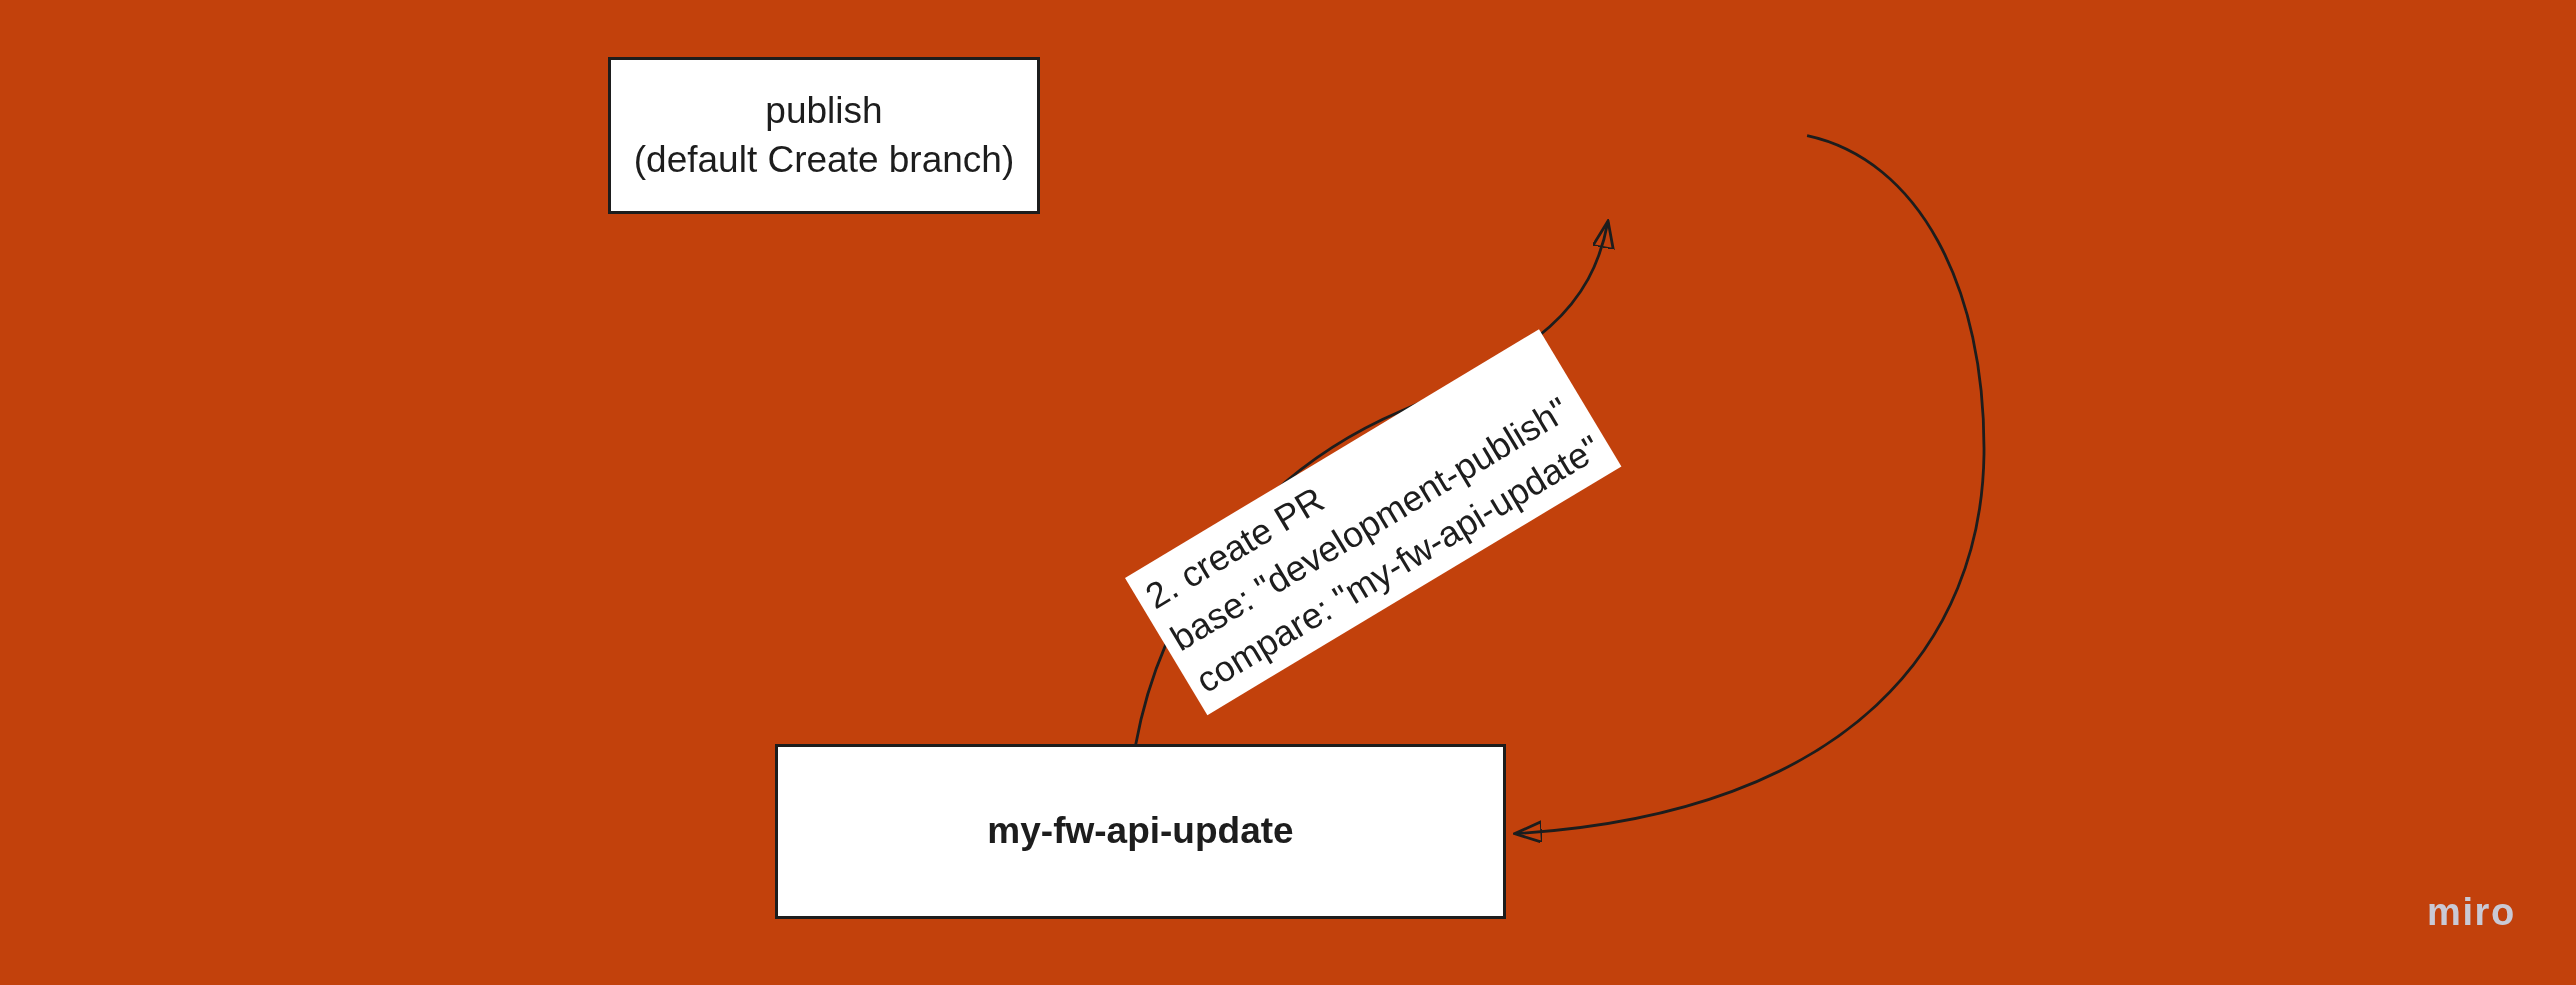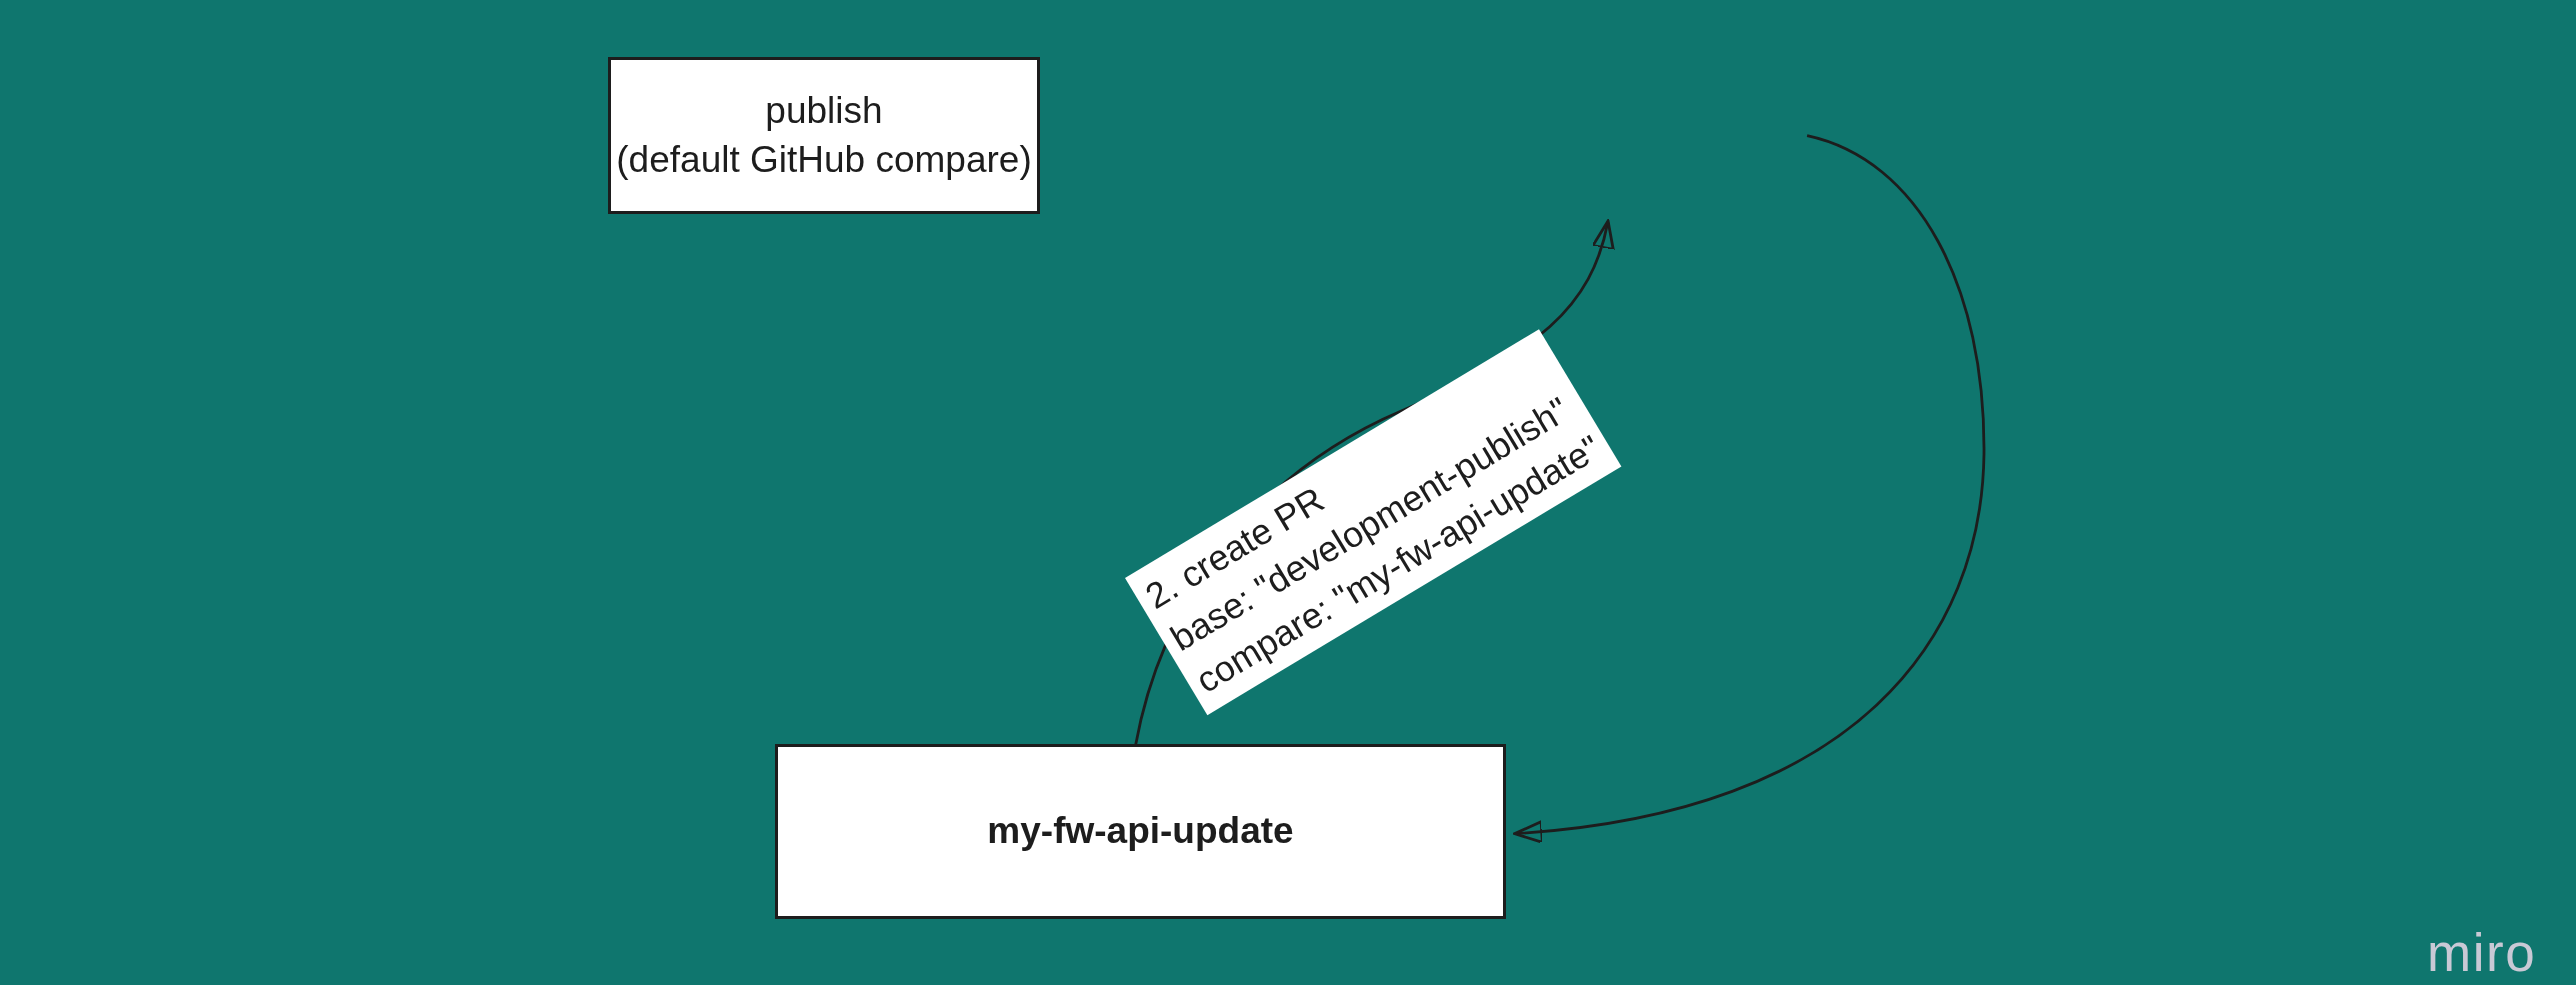--- a/index.html
+++ b/index.html
@@ -4,21 +4,21 @@
 <style>
   html, body {
     margin: 0;
     padding: 0;
     background: #ffffff;
   }
   .board {
     position: relative;
     width: 2576px;
     height: 986px;
-    background: #0f766e;
+    background: #c2410c;
     overflow: hidden;
     font-family: "Liberation Sans", "DejaVu Sans", sans-serif;
     color: #1d1d1d;
   }
   svg.connector-layer {
     position: absolute;
     left: 0;
     top: 0;
     width: 2576px;
     height: 986px;
@@ -66,23 +66,23 @@
     top: 578px;
     transform: rotate(-31deg);
     transform-origin: 0 0;
     padding: 6.4px 9.6px;
     line-height: 49px;
     text-align: left;
   }
   .watermark {
     position: absolute;
     left: 2427px;
-    top: 922px;
-    font-size: 53px;
-    font-weight: 400;
+    top: 891px;
+    font-size: 38px;
+    font-weight: 700;
     letter-spacing: 1.6px;
     color: #c9c9d5;
     z-index: 4;
     user-select: none;
   }
 </style>
 </head>
 <body>
 
 <div class="board">
@@ -92,21 +92,21 @@
       <marker id="arrowhead" markerUnits="userSpaceOnUse" markerWidth="36" markerHeight="28" refX="33" refY="13" orient="auto">
         <path d="M0,0 L34,13 L0,26 Z" fill="#1d1d1d" stroke="none"></path>
       </marker>
     </defs>
     <path d="M 2268,170 C 2408,200 2492,360 2490,570 C 2487,800 2330,1020 1902,1046" marker-end="url(#arrowhead)"></path>
     <path d="M 1425,936 C 1455,770 1560,600 1760,515 C 1930,443 1998,385 2018,278" marker-end="url(#arrowhead)"></path>
   </svg>
 
   <div class="node" id="node-publish">
     <div>publish</div>
-    <div>(default GitHub compare)</div>
+    <div>(default Create branch)</div>
   </div>
 
 
   <div class="node" id="node-my-fw-api-update">
     <div>my-fw-api-update</div>
   </div>
 
 
   <div class="connector-label" id="label-create-pr">
     <div>2. create PR</div>

